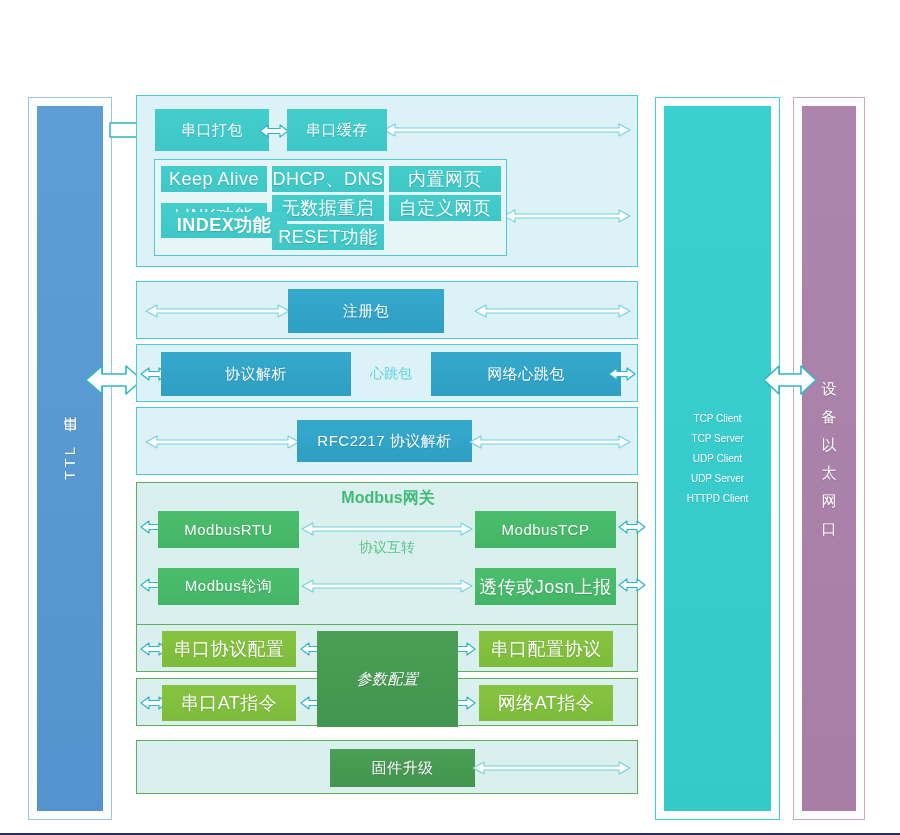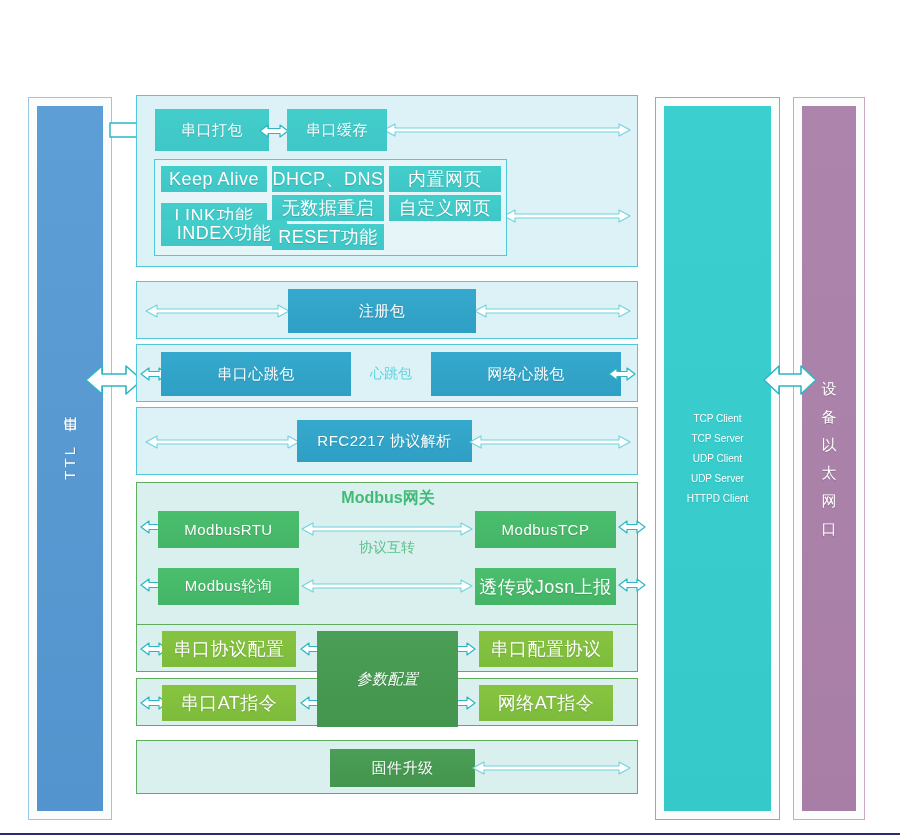--- a/index.html
+++ b/index.html
@@ -193,46 +193,46 @@
 
       <div class="inner-box" style="left:17px; top:63px; width:353px; height:97px;">
         <div class="chip small" style="position:absolute; left:6px;   top:6px;  width:106px; height:26px;">Keep Alive</div>
         <div class="chip small" style="position:absolute; left:117px; top:6px;  width:112px; height:26px;">DHCP、DNS</div>
         <div class="chip small" style="position:absolute; left:234px; top:6px;  width:112px; height:26px;">内置网页</div>
 
         <div class="chip small" style="position:absolute; left:6px;   top:35px; width:106px; height:26px;margin-top:8px;">LINK功能</div>
         <div class="chip small" style="position:absolute; left:117px; top:35px; width:112px; height:26px;">无数据重启</div>
         <div class="chip small" style="position:absolute; left:234px; top:35px; width:112px; height:26px;">自定义网页</div>
 
-        <div class="chip small" style="position:absolute; left:6px;   top:60px; width:126px; height:26px;">INDEX功能</div>
+        <div class="chip small" style="position:absolute; left:6px;   top:52px; width:126px; height:26px;font-weight:bold;">INDEX功能</div>
         <div class="chip small" style="position:absolute; left:117px; top:64px; width:112px; height:26px;">RESET功能</div>
       </div>
     </div>
 
     <div class="band" style="top:186px; height:58px;">
       <div class="arrow" style="left:8px; top:22px; width:145px; height:14px;">
         <svg width="145" height="14" viewBox="0 0 145 14">
           <polygon points="1,7 12,1 12,5 133,5 133,1 144,7 133,13 133,9 12,9 12,13" fill="#ffffff" stroke="#6fd2de" stroke-width="1.1" stroke-linejoin="round"></polygon>
         </svg>
       </div>
       <div class="arrow" style="left:337px; top:22px; width:157px; height:14px;">
         <svg width="157" height="14" viewBox="0 0 157 14">
           <polygon points="1,7 12,1 12,5 145,5 145,1 156,7 145,13 145,9 12,9 12,13" fill="#ffffff" stroke="#6fd2de" stroke-width="1.1" stroke-linejoin="round"></polygon>
         </svg>
       </div>
-      <div class="chip blue" style="left:151px; top:7px; width:188px; height:44px;">注册包</div>
+      <div class="chip blue" style="left:151px; top:7px; width:156px; height:44px;">注册包</div>
     </div>
 
     <div class="band" style="top:249px; height:58px;">
       <div class="arrow" style="left:3px; top:21px; width:28px; height:16px;">
         <svg width="28" height="16" viewBox="0 0 28 16">
           <polygon points="1,8 9,2 9,5.5 19,5.5 19,2 27,8 19,14 19,10.5 9,10.5 9,14" fill="#ffffff" stroke="#2eb6c4" stroke-width="1.2" stroke-linejoin="round"></polygon>
         </svg>
       </div>
-      <div class="chip blue" style="left:24px; top:7px; width:190px; height:44px;">串口心跳包</div>
+      <div class="chip blue" style="left:24px; top:7px; width:190px; height:44px;">协议解析</div>
       <div class="plain-label teal" style="left:214px; top:7px; width:80px; height:44px;">心跳包</div>
       <div class="chip blue" style="left:294px; top:7px; width:190px; height:44px;">网络心跳包</div>
       <div class="arrow" style="left:471px; top:21px; width:28px; height:16px;">
         <svg width="28" height="16" viewBox="0 0 28 16">
           <polygon points="1,8 9,2 9,5.5 19,5.5 19,2 27,8 19,14 19,10.5 9,10.5 9,14" fill="#ffffff" stroke="#2eb6c4" stroke-width="1.2" stroke-linejoin="round"></polygon>
         </svg>
       </div>
     </div>
 
     <div class="band" style="top:312px; height:68px;">

